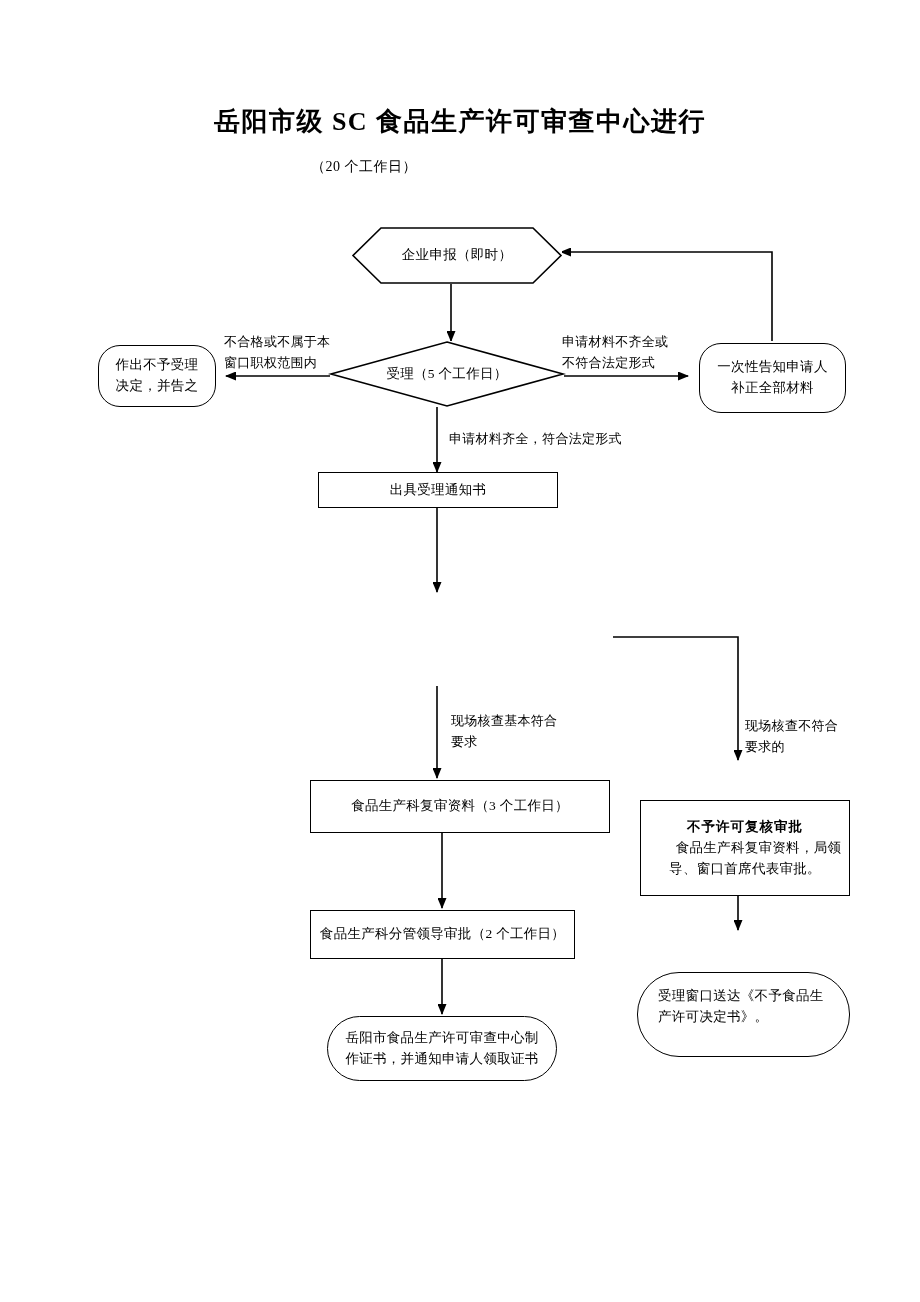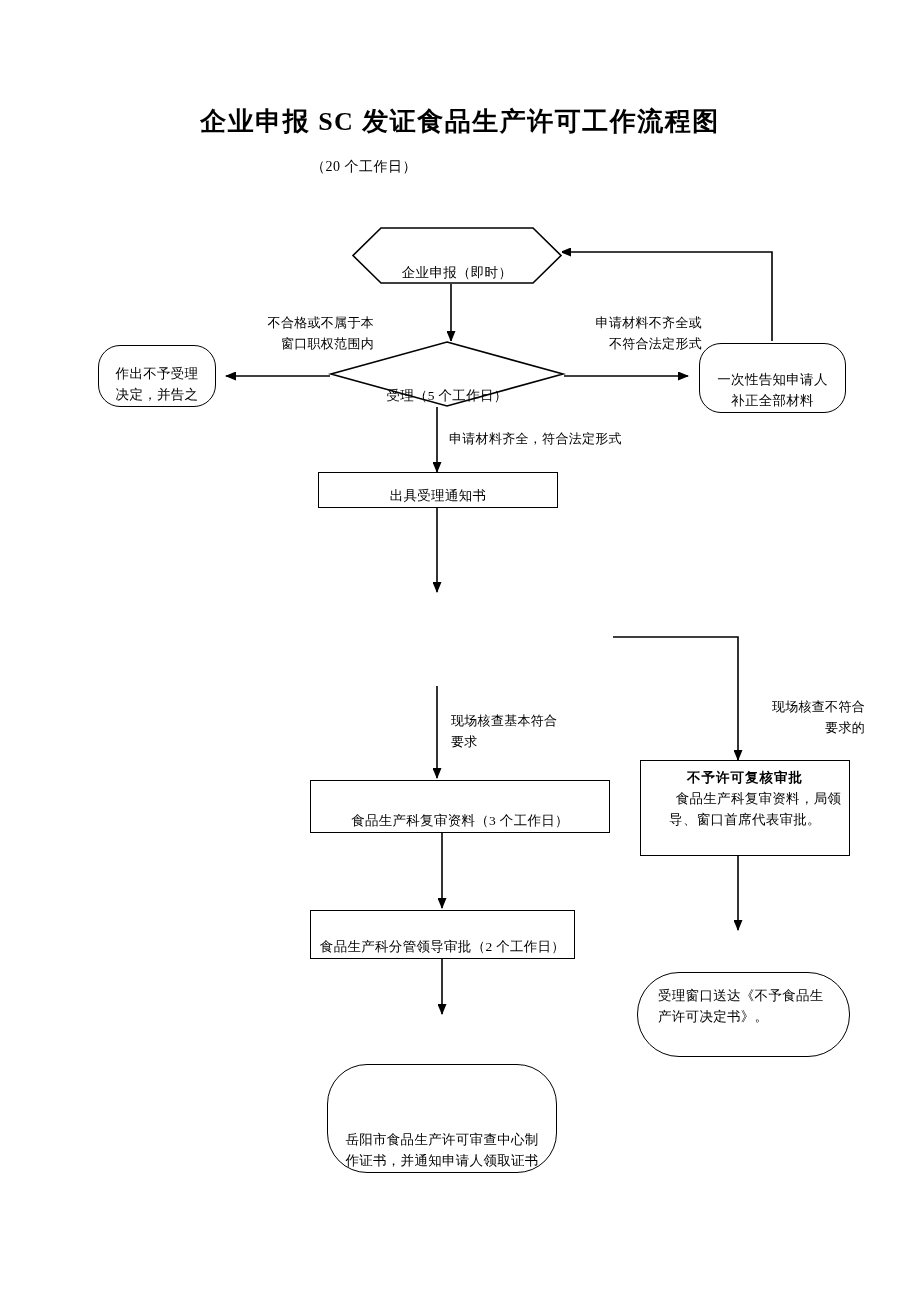--- a/index.html
+++ b/index.html
@@ -25,21 +25,21 @@
     left: 0;
     top: 0;
     width: 920px;
     height: 1302px;
     pointer-events: none;
   }
   .node {
     position: absolute;
     box-sizing: border-box;
     display: flex;
-    align-items: flex-end;
+    align-items: center;
     justify-content: center;
     text-align: center;
     background: #ffffff;
     font-size: 13.5px;
     line-height: 1.55;
     letter-spacing: 0.3px;
     z-index: 2;
   }
   .node .txt { display: block; width: 100%; }
 
@@ -92,37 +92,37 @@
   
   .elabel {
     position: absolute;
     font-size: 13px;
     line-height: 1.62;
     letter-spacing: 0.3px;
     white-space: pre-line;
     z-index: 3;
     background: transparent;
   }
-  .elabel.center { text-align: right; }
+  .elabel.center { text-align: left; margin-top: 19px; }
 
   .bold-head {
     font-weight: bold;
     letter-spacing: 1px;
   }
   .body-text {
     font-weight: normal;
   }
   .indent { text-indent: 2em; }
 </style>
 </head>
 <body>
 
 <div id="page">
 
-  <div id="title">企业申报 SC 发证食品生产许可工作流程图</div>
+  <div id="title">岳阳市级 SC 食品生产许可审查中心进行</div>
   <div id="subtitle">（20 个工作日）</div>
 
   <svg id="edges" viewBox="0 0 920 1302">
     <defs>
       <marker id="ah" markerWidth="11" markerHeight="9" refX="10" refY="4.5" orient="auto" markerUnits="userSpaceOnUse">
         <path d="M0,0 L11,4.5 L0,9 z" fill="#000"></path>
       </marker>
       <marker id="ahs" markerWidth="10" markerHeight="8" refX="9.5" refY="4" orient="auto" markerUnits="userSpaceOnUse">
         <path d="M0,0 L10,4 L0,8 z" fill="#000"></path>
       </marker>
@@ -198,28 +198,28 @@
       <span class="txt">食品生产科复审资料（3 个工作日）</span>
     </div>
   </div>
 
   <div class="node rect" style="left:310px; top:910px; width:265px; height:49px;">
     <div class="node-inner">
       <span class="txt">食品生产科分管领导审批（2 个工作日）</span>
     </div>
   </div>
 
-  <div class="node rounded" style="left:327px; top:1016px; width:230px; height:109px; border-radius:40px;margin-top:48px;">
+  <div class="node rounded" style="left:327px; top:1016px; width:230px; height:65px; border-radius:40px;">
     <div class="node-inner">
       <span class="txt">岳阳市食品生产许可审查中心制</span>
       <span class="txt">作证书，并通知申请人领取证书</span>
     </div>
   </div>
 
-  <div class="node rect" style="left:640px; top:760px; width:210px; height:96px; align-items:flex-start; padding-top:7px;justify-content:flex-end;">
+  <div class="node rect" style="left:640px; top:800px; width:210px; height:96px; align-items:flex-start; padding-top:16px;justify-content:flex-end;">
     <div class="node-inner">
       <span class="txt bold-head">不予许可复核审批</span>
       <span class="txt body-text indent">食品生产科复审资料，局领导、窗口首席代表审批。</span>
     </div>
   </div>
 
   <div class="node rounded" style="left:637px; top:972px; width:213px; height:85px; border-radius:42px; align-items:flex-start; padding-top:13px;">
     <div class="node-inner" style="text-align:left; padding:0 20px;">
       <span class="txt" style="text-align:left;">受理窗口送达《不予食品生产许可决定书》。</span>
     </div>

